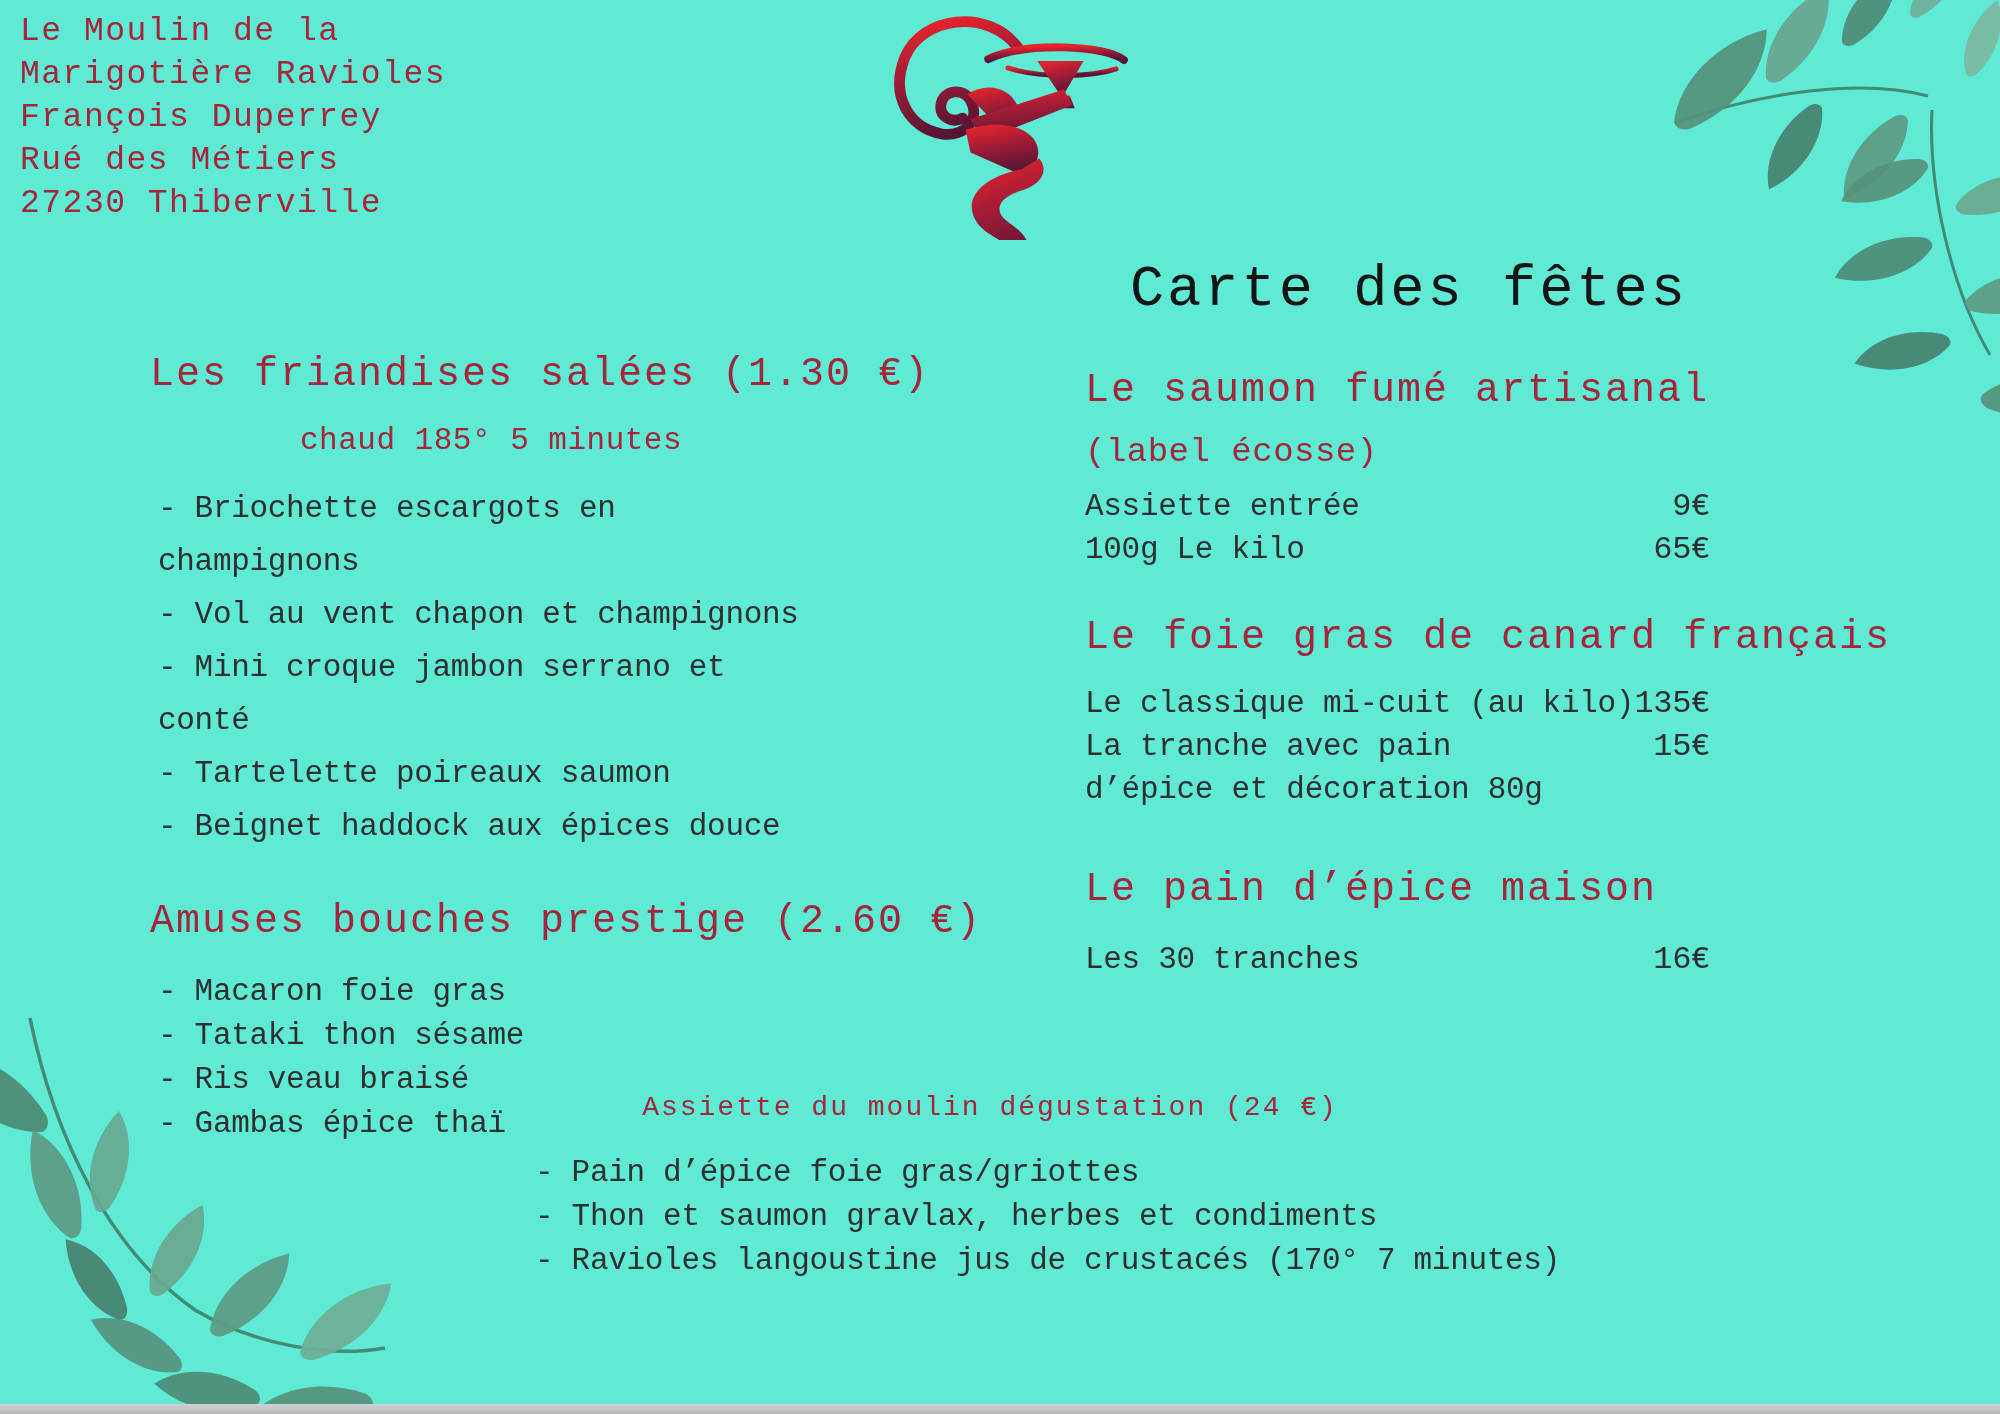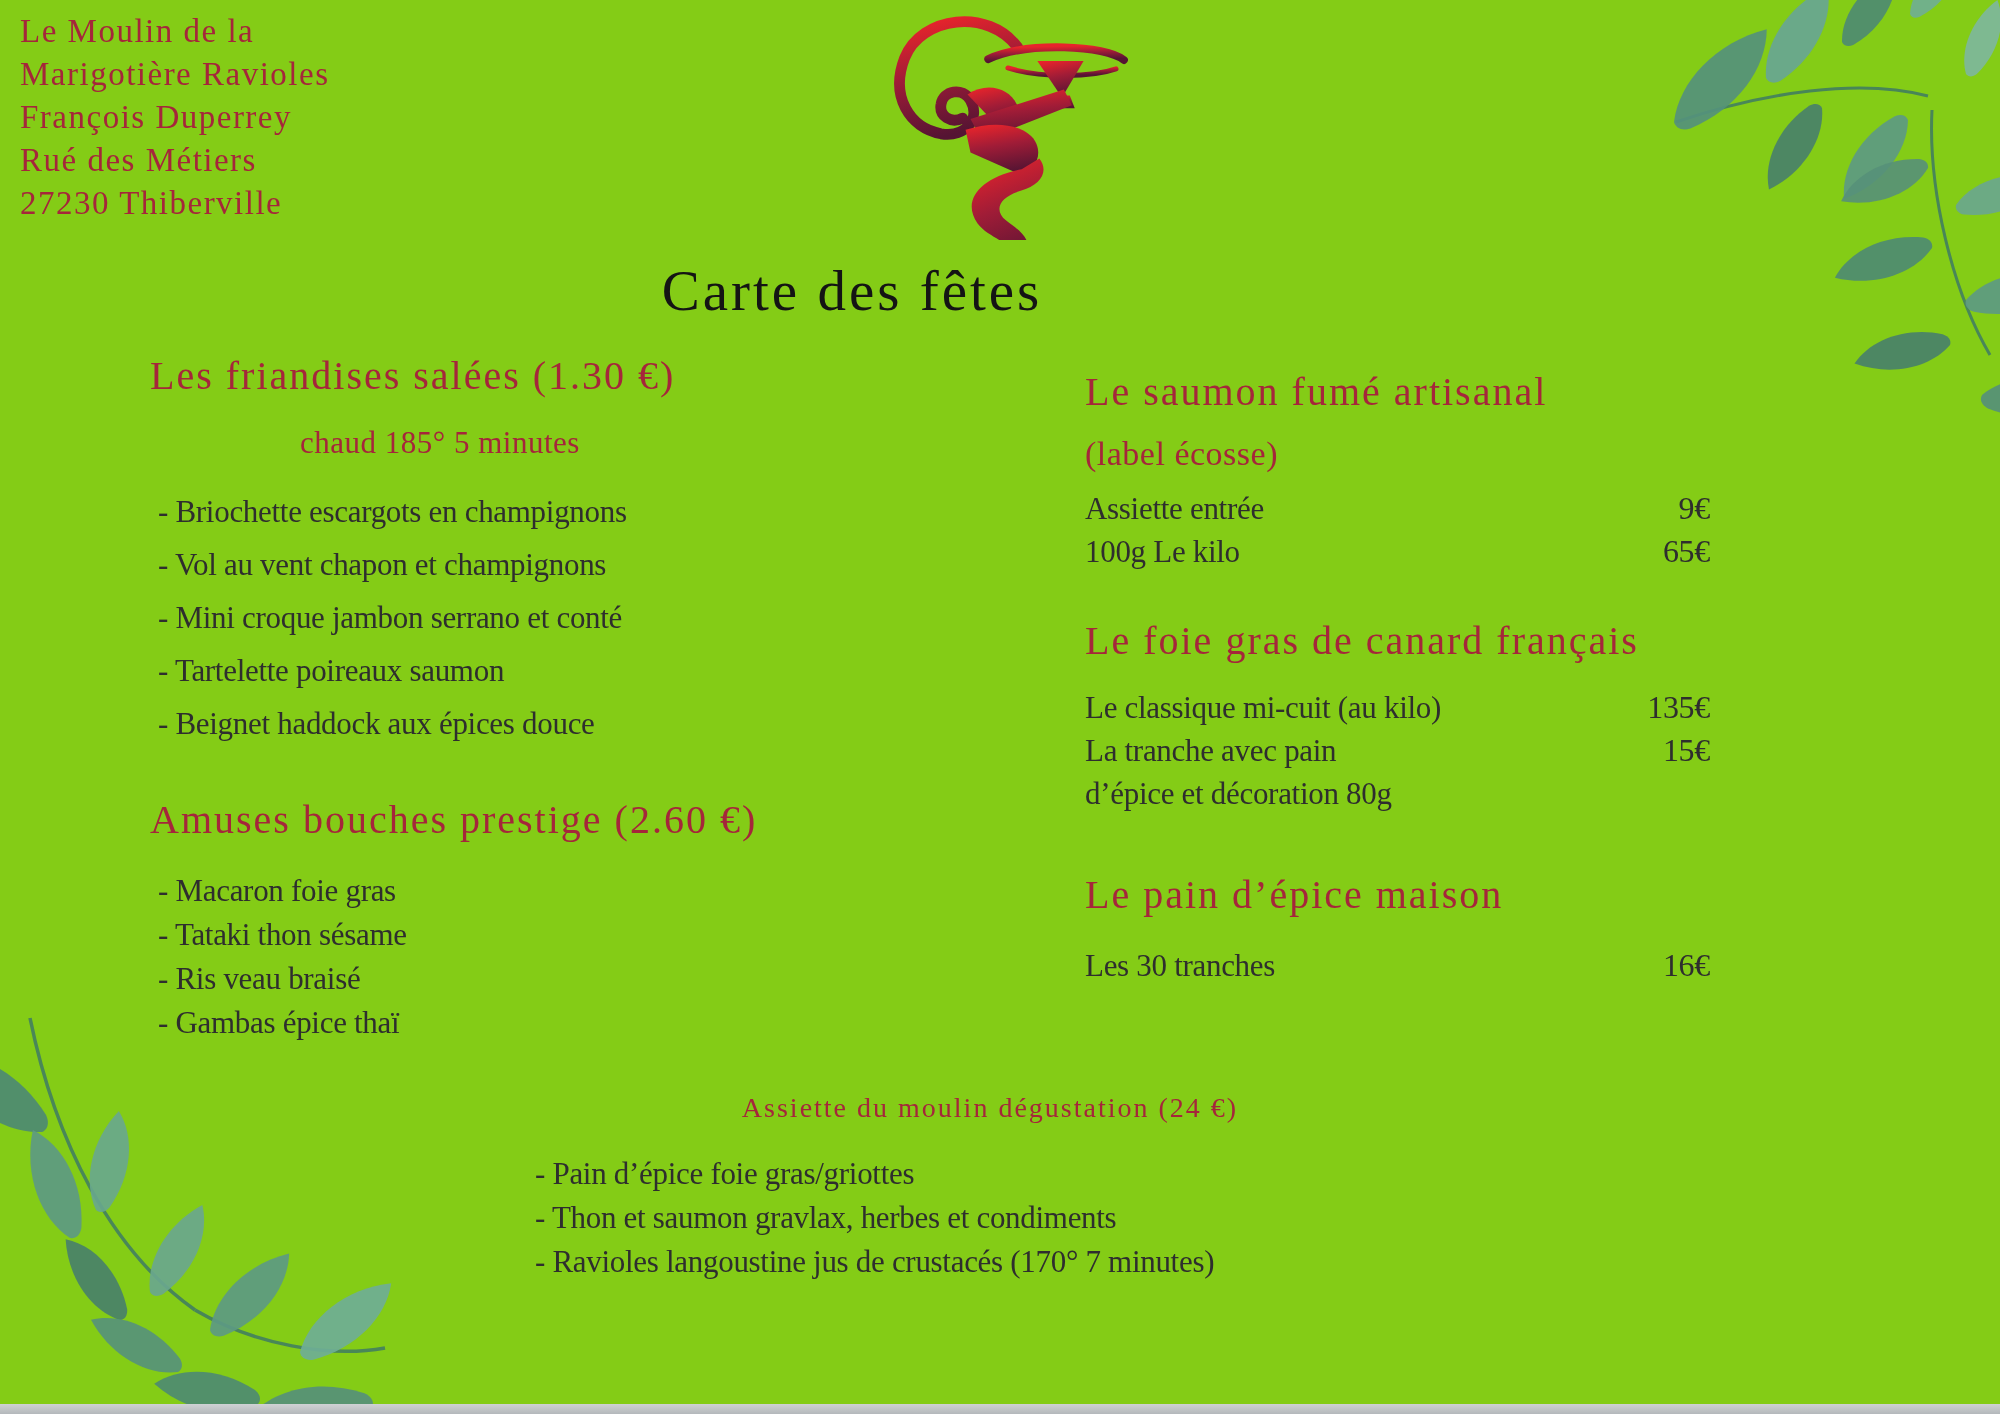--- a/index.html
+++ b/index.html
@@ -1,33 +1,33 @@
 <!DOCTYPE html>
 <html><head>
 <meta charset="utf-8">
 <style>
   html,body{margin:0;padding:0;background:#888;}
   .page{
     position:relative;
     width:2000px;height:1414px;
-    background:#84cc16;
+    background:#5eead4;
     overflow:hidden;
-    font-family:Liberation Serif, serif;
+    font-family:Liberation Mono, monospace;
     margin:0 auto;
   }
   
   .address{
     position:absolute;left:20px;top:10px;
     color:#a5263b;font-size:33px;line-height:43px;
     letter-spacing:1.5px;font-weight:400;
   }
   .logo{position:absolute;left:872px;top:4px;width:256px;height:236px;}
   .title{
-    position:absolute;left:8px;top:258px;width:1688px;
-    text-align:center;color:#141414;font-size:57px;
+    position:absolute;left:0;top:258px;width:1688px;
+    text-align:right;color:#141414;font-size:57px;
     letter-spacing:3px;font-weight:400;
   }
   
   .red-h{
     color:#a5263b;font-size:40px;letter-spacing:2px;font-weight:400;white-space:nowrap;
   }
   .red-sub{color:#a5263b;font-size:31px;letter-spacing:0.5px;}
   .body-t{color:#2e2e2e;font-size:31px;letter-spacing:-0.3px;}
   
   .col-left{position:absolute;left:150px;top:352px;width:660px;}

